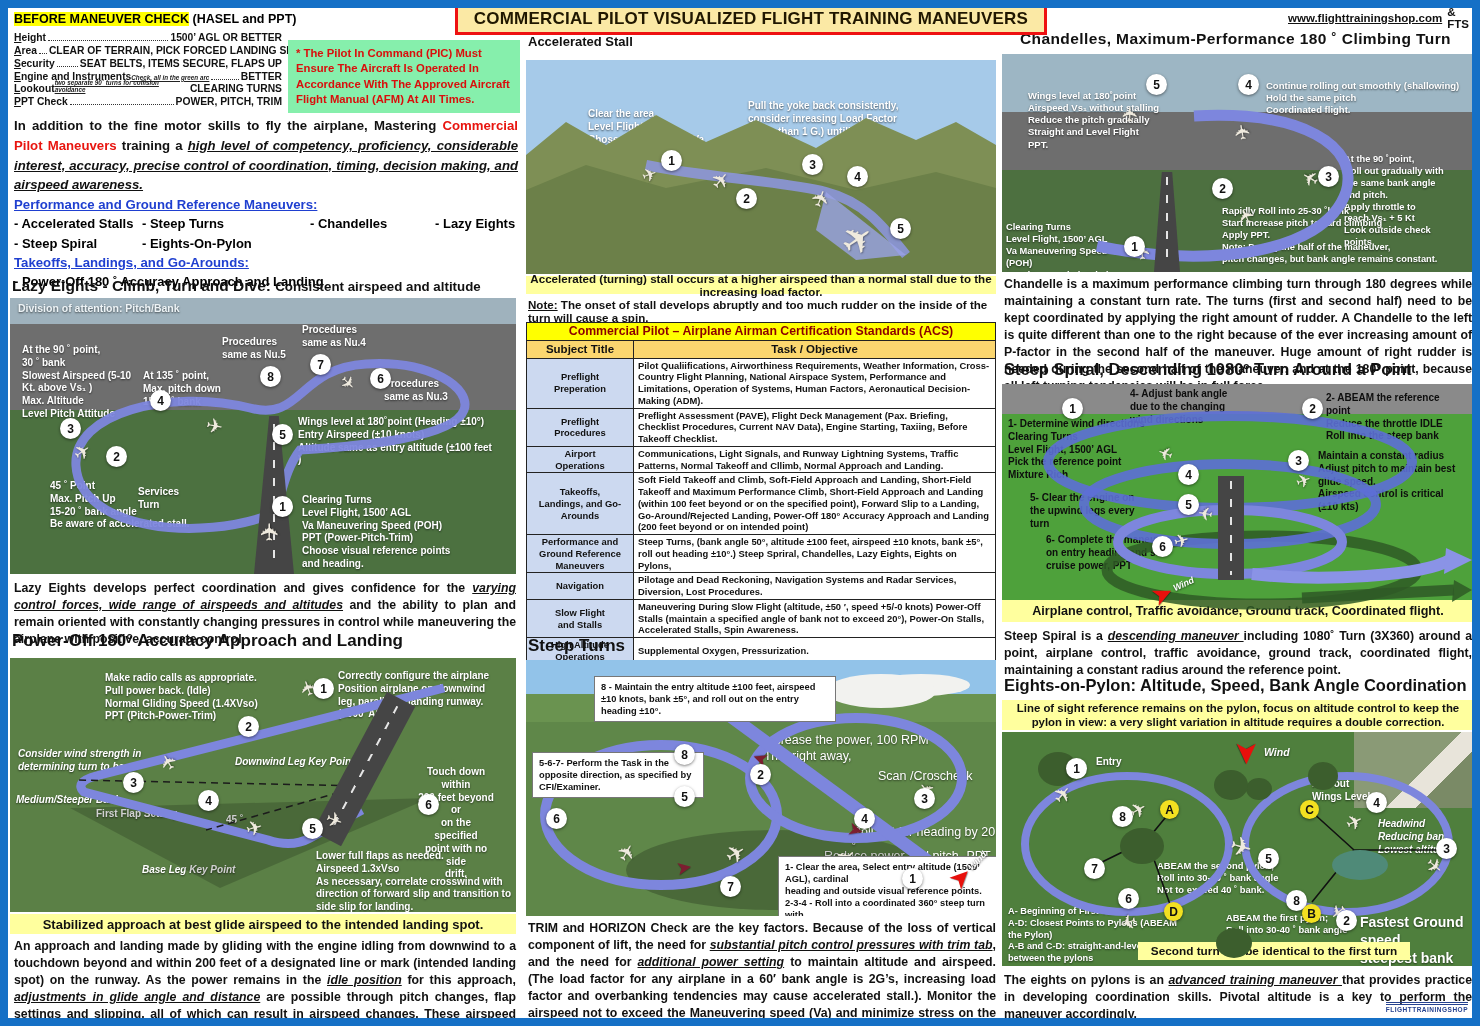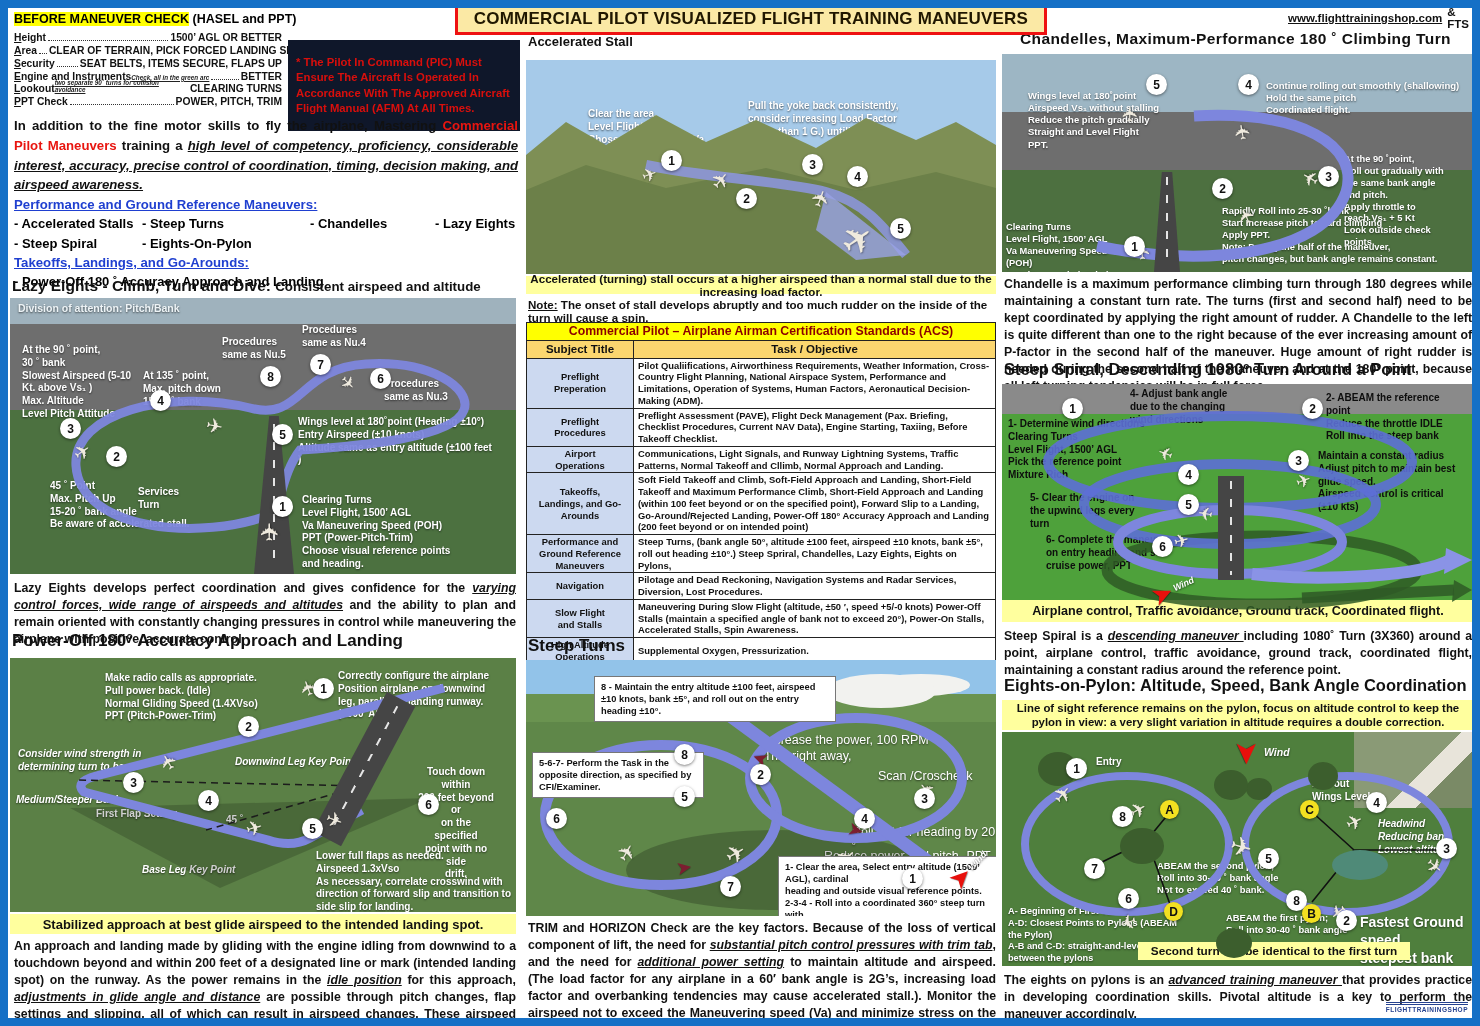--- a/index.html
+++ b/index.html
@@ -16,21 +16,21 @@
   .blueh{color:#1f3fd0;text-decoration:underline;font-weight:bold;font-size:13.2px;margin:2px 0;}
   
   .chk-title{font-size:12.5px;font-weight:bold;}
   .chk-title .hl{background:#ffff00;}
   .chk-row{display:flex;align-items:flex-end;width:268px;height:12.9px;font-size:10.3px;font-weight:bold;color:#111;}
   .chk-label{white-space:nowrap;}
   .chk-label::first-letter{text-decoration:underline;}
   .chk-dots{flex:1;border-bottom:1.6px dotted #333;margin:0 2px 2px 2px;min-width:8px;position:relative;}
   .chk-mid{font-size:6.3px;font-style:italic;text-decoration:underline;color:#222;transform:translateY(-1px);}
   .chk-val{white-space:nowrap;margin-top:42px;}
-  .picbox{position:absolute;background:#0f172a;color:#d90f0c;font-weight:bold;font-size:11.3px;line-height:1.35;padding:15px 8px;}
+  .picbox{position:absolute;background:#86efac;color:#d90f0c;font-weight:bold;font-size:11.3px;line-height:1.35;padding:6px 8px;}
   
   .diagram{position:absolute;overflow:hidden;}
   .lbl{position:absolute;color:#fff;font-weight:bold;font-size:10px;line-height:1.28;white-space:pre-line;text-shadow:0 1px 2px rgba(0,0,0,.6);}
   .lbl.dk{color:#0d0d0d;text-shadow:none;}
   .lbl.it{font-style:italic;}
   .lbl.big{font-size:12.5px;font-weight:normal;}
   .num{position:absolute;width:21px;height:21px;border-radius:50%;background:#fff;color:#111;font-weight:bold;font-size:12px;display:flex;align-items:center;justify-content:center;box-shadow:0 1px 3px rgba(0,0,0,.5);z-index:5;}
   .num.yl{background:#f2e021;width:19px;height:19px;}
   .whitebox{position:absolute;background:#fff;border:1px solid #777;color:#111;font-weight:bold;font-size:9.3px;line-height:1.3;padding:4px 6px;white-space:pre-line;z-index:4;}
   .ybar{position:absolute;background:#ffff9e;color:#111;font-weight:bold;text-align:center;display:flex;align-items:center;justify-content:center;}

